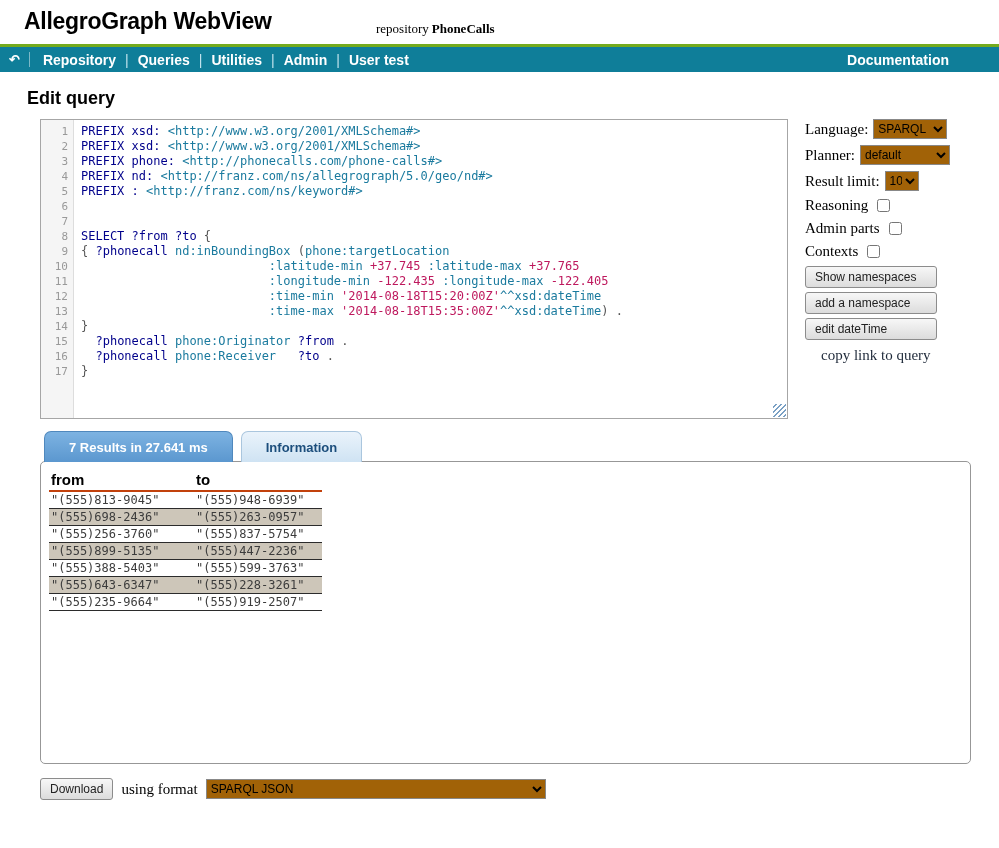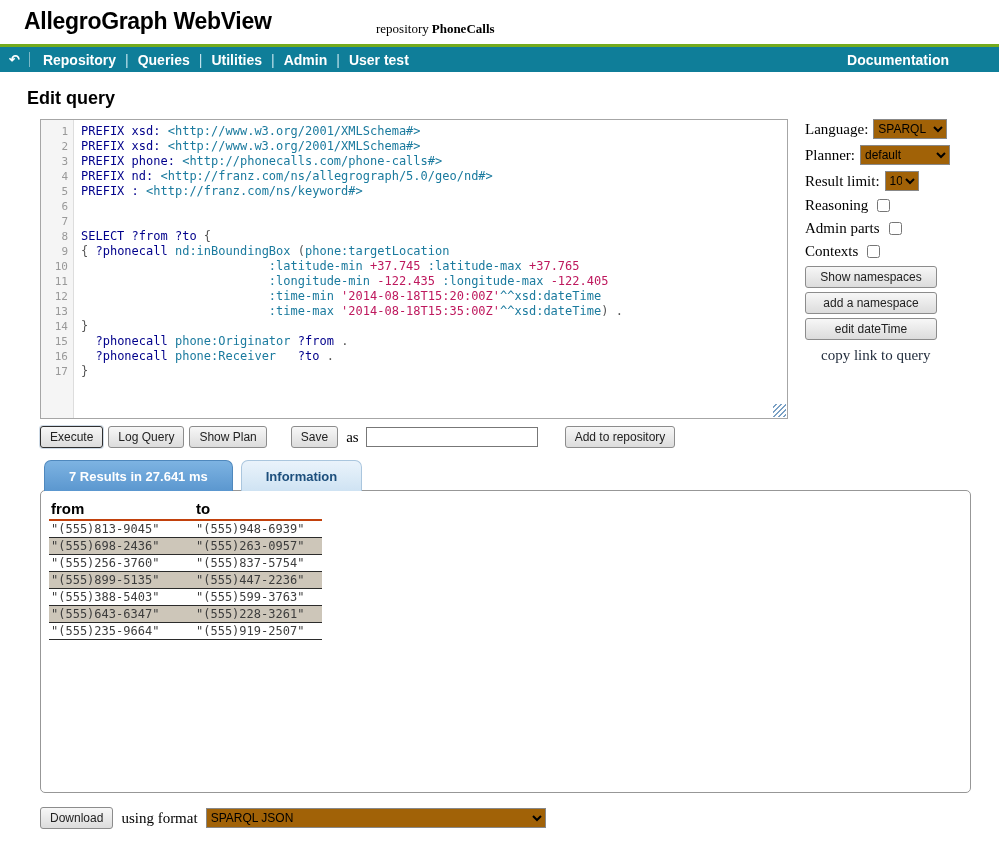--- a/index.html
+++ b/index.html
@@ -42,21 +42,21 @@
   .sidebar { margin-left:17px; width:156px; font-family:"Liberation Serif",serif; font-size:15px; }
   .opt-row { display:flex; align-items:center; margin-bottom:6px; }
   .opt-label { margin-right:5px; white-space:nowrap; }
   select { font-family:"Liberation Sans",sans-serif; font-size:12px; border:1px solid #888; background:#a16207; height:20px; }
   .lang-select { width:74px; }
   .planner-select { width:90px; }
   .limit-select { width:34px; }
   .opt-check { margin-left:4px; }
   .btn { font-family:"Liberation Sans",sans-serif; font-size:12px; color:#222; background:linear-gradient(#f7f7f7,#dcdcdc);
          border:1px solid #8c8c8c; border-radius:3px; padding:3px 9px; cursor:pointer; }
-  .side-btn { display:block; width:132px; margin:4px 0; text-align:center; }
+  .side-btn { display:block; width:132px; margin:4px 0; text-align:left; }
   .copy-link { display:block; margin-top:7px; font-size:15px; color:#1f2a3a; cursor:pointer; text-decoration:none;margin-left:16px; }
 
   
   .actions-row { display:flex; align-items:center; margin:7px 0 0 40px; font-family:"Liberation Serif",serif; font-size:15px; }
   .btn-execute { border:1px solid #2f2f2f; box-shadow:0 0 0 1px #cfdbe7; }
   .gap-sm { margin-left:5px; }
   .gap-md { margin-left:24px; }
   .as-label { margin:0 7px 0 8px; }
   .save-as-input { width:172px; height:20px; border:1px solid #777; font-size:12px; padding:0 3px; font-family:"Liberation Sans",sans-serif; }
   .add-repo-btn { margin-left:27px; }
@@ -162,29 +162,20 @@
         <span class="opt-label">Contexts</span>
         <input type="checkbox" class="opt-check" style="">
       </div>
       <button class="btn side-btn">Show namespaces</button>
       <button class="btn side-btn">add a namespace</button>
       <button class="btn side-btn">edit dateTime</button>
       <a class="copy-link">copy link to query</a>
     </aside>
   </div>
 
-  <div class="actions-row">
-    <button class="btn btn-execute">Execute</button>
-    <button class="btn gap-sm">Log Query</button>
-    <button class="btn gap-sm">Show Plan</button>
-    <button class="btn gap-md">Save</button>
-    <span class="as-label">as</span>
-    <input type="text" class="save-as-input" value="" style="">
-    <button class="btn add-repo-btn">Add to repository</button>
-  </div>
 
   <div class="tabs-row">
     <div class="tab tab-active">7 Results in 27.641 ms</div>
     <div class="tab tab-inactive">Information</div>
   </div>
 
   <div class="results-panel">
     <table class="results-table">
       <thead>
         <tr>

